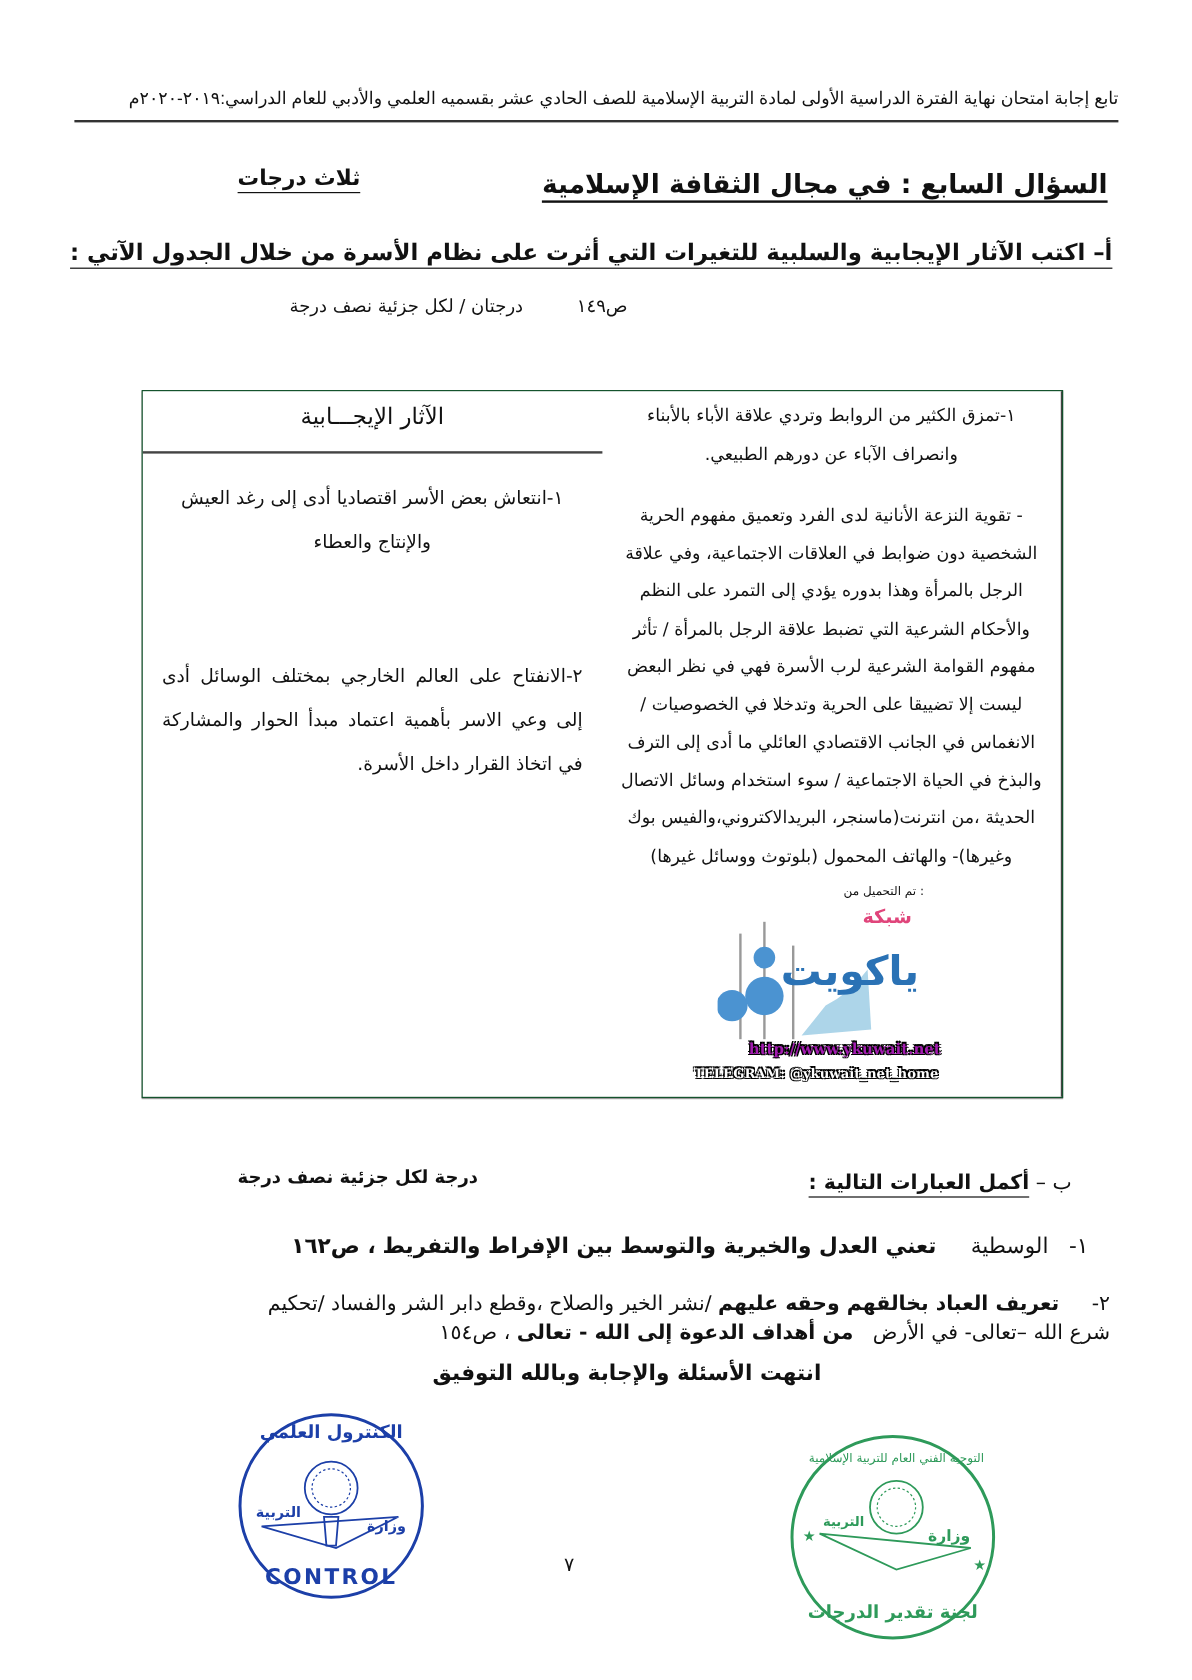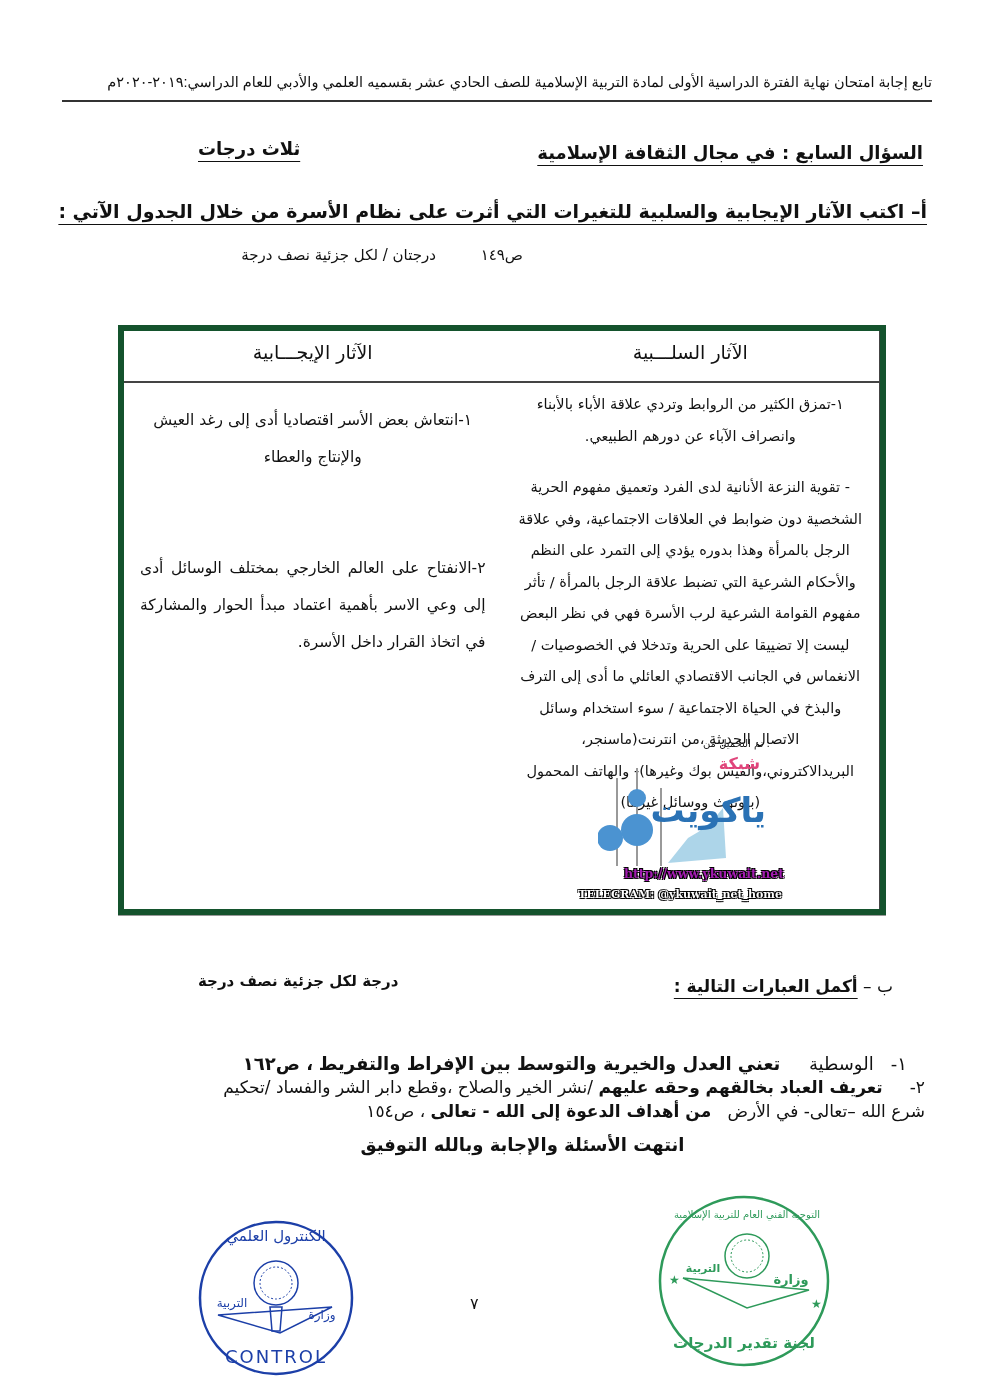--- a/index.html
+++ b/index.html
@@ -3,58 +3,58 @@
   <meta charset="utf-8">
   <style>
     html, body { margin: 0; padding: 0; background: #ffffff; }
     body { width: 993px; height: 1400px; position: relative; overflow: hidden; font-family: "DejaVu Sans", sans-serif; color: #111; }
     .rtl { direction: rtl; }
     .abs { position: absolute; }
 
     .header-line { left: 60px; top: 74px; width: 872px; font-family: Liberation Sans, sans-serif; font-size: 14.5px; text-align: right; white-space: nowrap; }
     .header-rule { left: 62px; top: 100px; width: 870px; height: 2px; background: #333; }
 
-    .q-title { right: 70px; top: 142px; font-size: 18px; font-weight: bold; text-decoration: underline; text-underline-offset: 6px; white-space: nowrap; }
+    .q-title { right: 70px; top: 142px; font-size: 22px; font-weight: bold; text-decoration: underline; text-underline-offset: 6px; white-space: nowrap; }
     .q-marks { left: 198px; top: 138px; font-size: 18px; font-weight: bold; text-decoration: underline; text-underline-offset: 6px; white-space: nowrap; }
     .part-a { right: 66px; top: 200px; font-size: 19px; font-weight: bold; text-decoration: underline; text-underline-offset: 6px; white-space: nowrap; }
     .part-a-note { right: 470px; top: 246px; font-size: 15px; white-space: nowrap; }
     .part-a-note .page { margin-left: 40px; }
 
-    .table { left: 118px; top: 325px; width: 768px; height: 590px; border: 6px solid #14532d; box-sizing: border-box; display: flex; flex-direction: row-reverse; box-shadow: 0 1px 0 #999; }
+    .table { left: 118px; top: 325px; width: 768px; height: 590px; border: 1px solid #14532d; box-sizing: border-box; display: flex; flex-direction: row-reverse; box-shadow: 0 1px 0 #999; }
     .col { flex: 1; display: flex; flex-direction: column; box-sizing: border-box; }
     .col + .col { border-right: 1.5px solid #444; }
     .col-head { height: 52px; border-bottom: 2px solid #444; font-size: 19px; text-align: center; padding-top: 10px; box-sizing: border-box; }
     .col-body { flex: 1; padding: 6px 14px; box-sizing: border-box; font-size: 14.5px; line-height: 31.5px; text-align: center; }
     .pos .col-body { font-size: 15.5px; line-height: 37px; padding: 19px 16px; text-align: center; }
     .pos .item2 { margin-top: 74px; text-align: justify; text-align-last: right; }
     .neg .gap { height: 20px; }
 
     .logo { left: 598px; top: 738px; width: 190px; height: 172px; }
     .logo .dl { position: absolute; right: 18px; top: 0; font-size: 10px; }
     .logo .brand1 { position: absolute; right: 28px; top: 16px; font-size: 16px; color: #e0457b; font-weight: bold; }
     .logo .brand2 { position: absolute; right: 22px; top: 52px; font-size: 34px; color: #2a72b5; font-weight: bold; }
     .logo .url { position: absolute; right: 4px; top: 128px; font-family: "DejaVu Serif", serif; font-size: 12.5px; font-weight: bold; color: #a21caf; text-shadow: -1px -1px 0 #000, 1px -1px 0 #000, -1px 1px 0 #000, 1px 1px 0 #000; white-space: nowrap; }
     .logo .tg { position: absolute; right: 6px; top: 150px; font-family: "DejaVu Serif", serif; font-size: 11px; font-weight: bold; color: #fff; text-shadow: -1px -1px 0 #000, 1px -1px 0 #000, -1px 1px 0 #000, 1px 1px 0 #000; white-space: nowrap; }
     .logo svg { position: absolute; left: 0; top: 30px; }
 
     .part-b { right: 100px; top: 976px; font-size: 17px; white-space: nowrap; }
     .part-b .u { font-weight: bold; text-decoration: underline; text-underline-offset: 6px; }
     .part-b-marks { left: 198px; top: 972px; font-size: 15px; font-weight: bold; white-space: nowrap; }
-    .b1 { right: 86px; top: 1053px; font-size: 18px; white-space: nowrap; text-align: center; }
+    .b1 { right: 86px; top: 1028px; font-size: 18px; white-space: nowrap; text-align: center; }
     .b1 .bold { font-weight: bold; }
     .b2 { right: 68px; top: 1075px; width: 870px; font-size: 17px; line-height: 24px; }
     .b2 .bold { font-weight: bold; }
     .b2 .l2 { display: block; white-space: nowrap; }
     .ending { left: 0; width: 993px; top: 1134px; text-align: center; font-size: 18px; font-weight: bold; }
     .ending span { margin-left: 52px; }
 
     .page-num { left: 470px; top: 1294px; font-size: 16px; }
 
     .stamp { position: absolute; }
-    .stamp-blue { left: 196px; top: 1203px; width: 160px; height: 190px; }
+    .stamp-blue { left: 196px; top: 1160px; width: 160px; height: 190px; font-weight: bold; }
     .stamp-green { left: 655px; top: 1192px; width: 178px; height: 178px; }
   </style>
 </head>
 <body>
 
 <div class="abs header-line rtl">تابع إجابة امتحان نهاية الفترة الدراسية الأولى لمادة التربية الإسلامية للصف الحادي عشر بقسميه العلمي والأدبي للعام الدراسي:٢٠١٩-٢٠٢٠م</div>
 <div class="abs header-rule"></div>
 
 <div class="abs q-title rtl">السؤال السابع :  في مجال الثقافة الإسلامية</div>
 <div class="abs q-marks rtl">ثلاث درجات</div>
@@ -67,21 +67,20 @@
 
 <div class="abs table rtl">
   <div class="col pos">
     <div class="col-head">الآثار الإيجـــابية</div>
     <div class="col-body">
       <div>١-انتعاش بعض الأسر اقتصاديا أدى إلى رغد العيش والإنتاج والعطاء</div>
       <div class="item2">٢-الانفتاح على العالم الخارجي بمختلف الوسائل أدى إلى وعي الاسر بأهمية اعتماد مبدأ الحوار والمشاركة في اتخاذ القرار داخل الأسرة.</div>
     </div>
   </div>
   <div class="col neg">
-    <div class="col-head">الآثار السلـــبية</div>
     <div class="col-body">
       <div>١-تمزق الكثير من الروابط وتردي علاقة الأباء بالأبناء وانصراف الآباء عن دورهم الطبيعي.</div>
       <div class="gap"></div>
       <div>- تقوية النزعة الأنانية لدى الفرد وتعميق مفهوم الحرية الشخصية دون ضوابط في العلاقات الاجتماعية، وفي علاقة الرجل بالمرأة وهذا بدوره يؤدي إلى التمرد على النظم والأحكام الشرعية التي تضبط علاقة الرجل بالمرأة / تأثر مفهوم القوامة الشرعية لرب الأسرة فهي في نظر البعض ليست إلا تضييقا على الحرية وتدخلا في الخصوصيات / الانغماس في الجانب الاقتصادي العائلي ما أدى إلى الترف والبذخ في الحياة الاجتماعية / سوء استخدام وسائل الاتصال الحديثة ،من انترنت(ماسنجر، البريدالاكتروني،والفيس بوك وغيرها)- والهاتف المحمول (بلوتوث ووسائل غيرها)</div>
     </div>
   </div>
 </div>
 
 <div class="abs logo">
   <svg width="130" height="100" viewBox="0 0 130 100">

